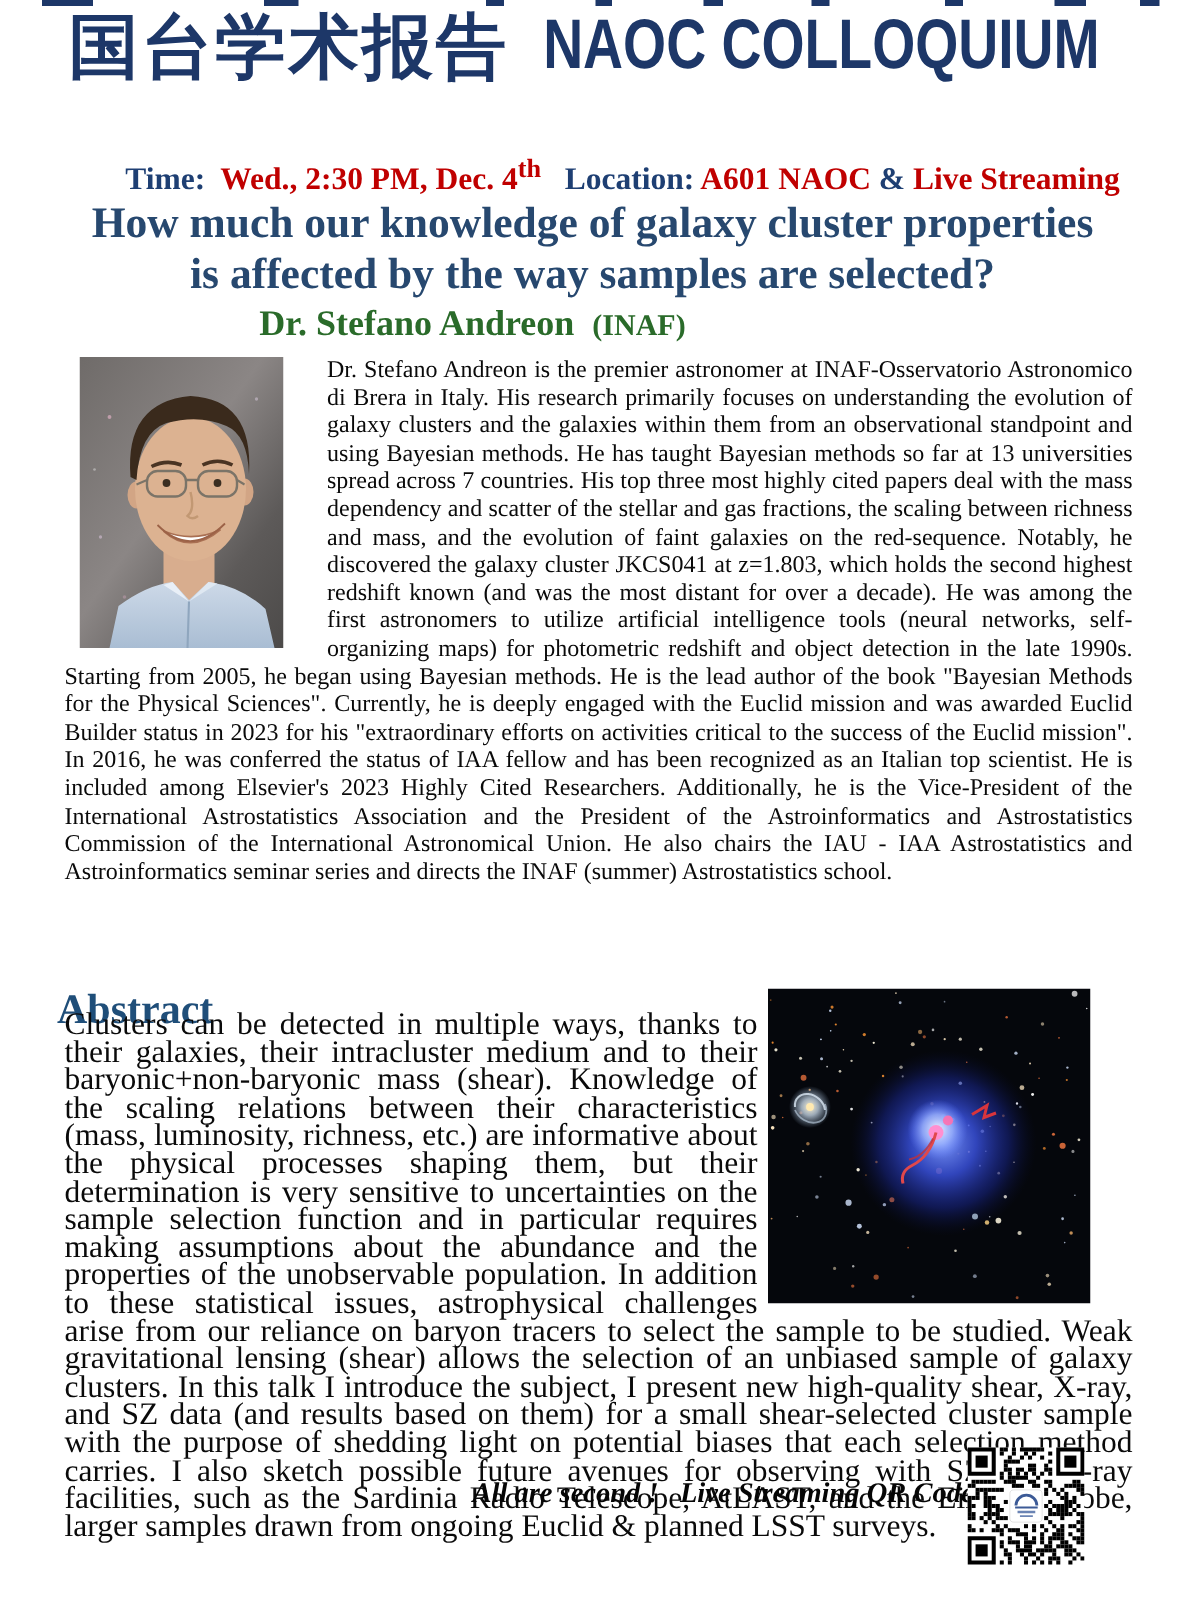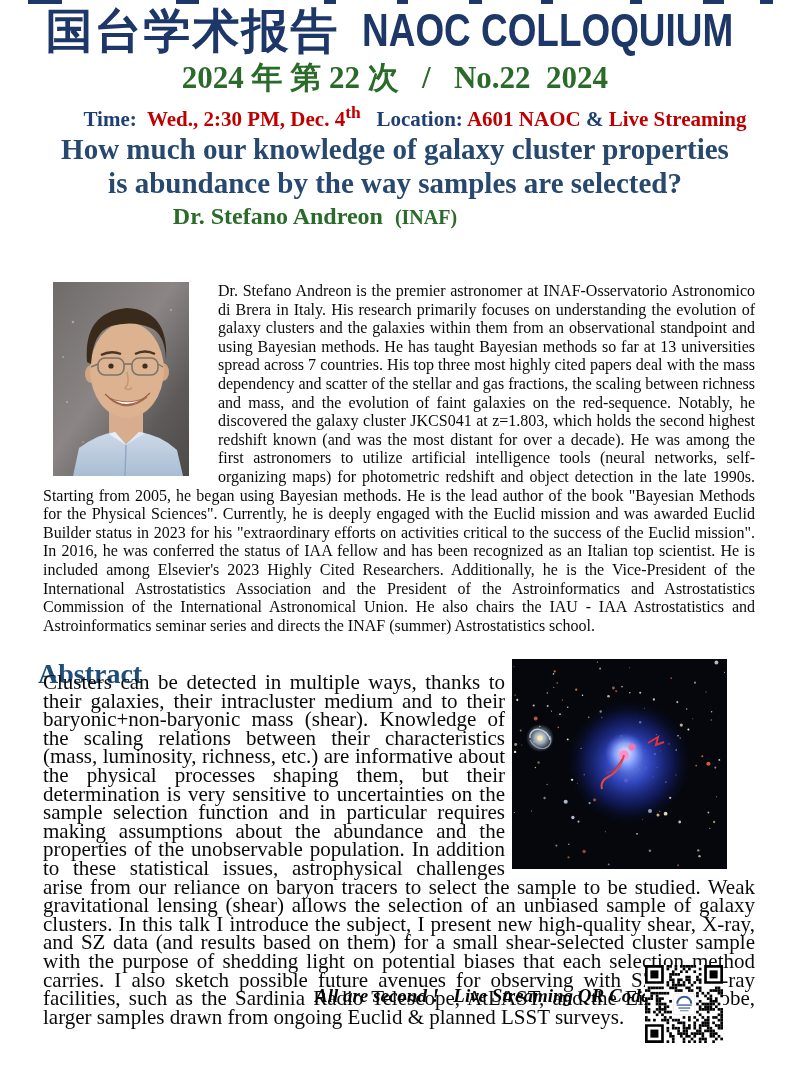--- a/index.html
+++ b/index.html
@@ -25,21 +25,21 @@
   .navy{color:#1e3f73;}
   .red{color:#c00000;}
 
   .talk-title{position:absolute;top:132px;left:0;width:790px;text-align:center;
               font-weight:bold;font-size:29px;line-height:34px;color:#27486f;}
   .speaker{position:absolute;top:201px;left:0;width:630px;text-align:center;
            font-weight:bold;color:#2a6b2a;font-size:24px;line-height:30px;white-space:pre;}
   .speaker .aff{font-size:20px;}
 
   .bio{position:absolute;top:238px;left:43px;width:712px;text-align:justify;
-       font-size:16px;line-height:18.6px;margin-top:44px;}
+       font-size:16px;line-height:18.6px;}
   .bio-float{float:left;width:146px;height:194px;margin-right:29px;}
   .photo{margin-left:10px;width:136px;height:194px;display:block;}
 
   .abs-head{position:absolute;top:630px;left:38px;font-weight:bold;font-size:28px;
             line-height:36px;color:#1F4E79;margin-top:26px;}
   .abstract{position:absolute;top:673px;left:43px;width:712px;text-align:justify;
             font-size:21px;line-height:18.6px;}
   .abs-float{float:right;width:250px;height:197px;}
   .cluster{position:absolute;top:-14px;right:28px;width:215px;height:210px;display:block;}
   .abstract-wrap{position:relative;}
@@ -63,27 +63,26 @@
   <div class="topmark" style="left:541px;width:12px;"></div>
   <div class="topmark" style="left:630px;width:12px;"></div>
   <div class="topmark" style="left:703px;width:21px;"></div>
   <div class="topmark" style="left:760px;width:13px;"></div>
 
   <div class="masthead">
     <span class="cn">国台学术报告</span>
       <span class="en"> NAOC COLLOQUIUM</span>
   </div>
 
-  <div class="session"><span>2024 年 第 22 次</span><span>   /   </span><span>No.22  2024</span></div>
 
   <div class="whenwhere"><span class="navy">Time:  </span><span class="red">Wed., 2:30 PM, Dec. 4</span><sup class="red">th</sup><span>   </span><span class="navy">Location: </span><span class="red">A601 NAOC </span><span class="navy">&amp;</span><span class="red"> Live Streaming</span></div>
 
   <div class="talk-title">
     <div>How much our knowledge of galaxy cluster properties</div>
-    <div>is abundance by the way samples are selected?</div>
+    <div>is affected by the way samples are selected?</div>
   </div>
 
   <div class="speaker"><span>Dr. Stefano Andreon</span><span>  </span><span class="aff">(INAF)</span></div>
 
   <div class="bio">
     <span class="bio-float">
       <svg class="photo" viewBox="0 0 136 194">
         <defs>
           <linearGradient id="bgv" x1="0" y1="0" x2="1" y2="1">
             <stop offset="0" stop-color="#6f6b69"></stop>

